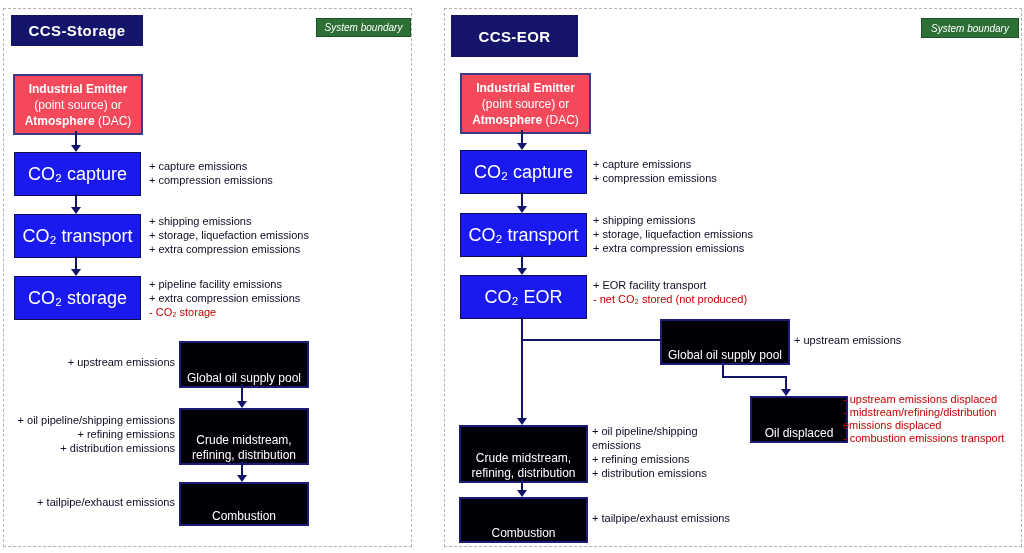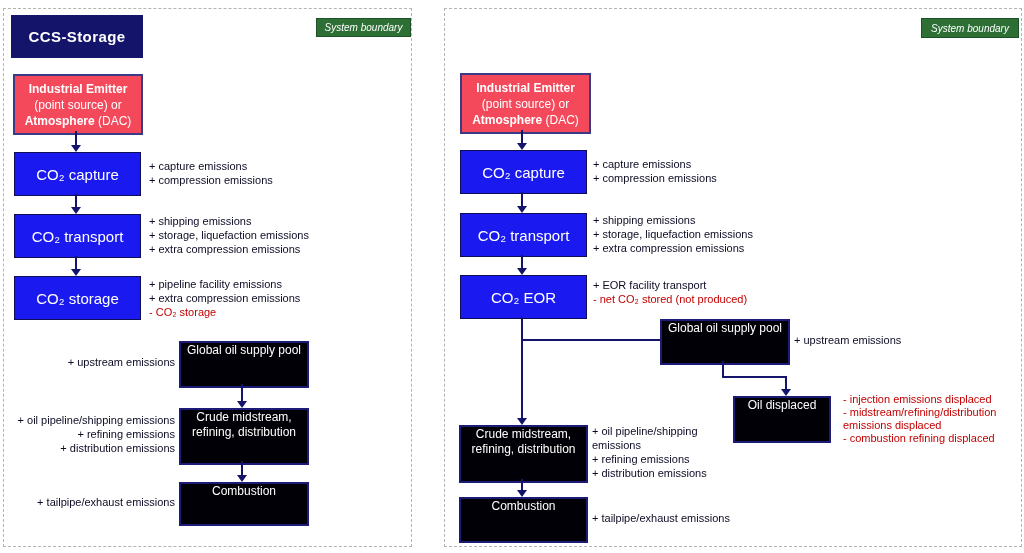--- a/index.html
+++ b/index.html
@@ -6,41 +6,41 @@
   .canvas{position:relative;width:1024px;height:553px;background:#ffffff;
           font-family:"Liberation Sans",sans-serif;overflow:hidden;}
   .panel{position:absolute;border:1px dashed #b3b3b3;background:#ffffff;}
   .abs{position:absolute;}
   .titlebox{background:#14146b;color:#ffffff;font-weight:bold;font-size:15px;
             letter-spacing:0.4px;display:flex;align-items:center;justify-content:center;}
   .boundary{background:#2d6f35;border:1px solid #1d5226;color:#ffffff;
             font-style:italic;font-size:10px;display:flex;align-items:center;justify-content:center;}
   .emitter{background:#f4495b;border:2px solid #3a3a85;color:#ffffff;font-size:12px;
            line-height:16px;text-align:center;display:flex;flex-direction:column;justify-content:center;}
-  .bluebox{background:#1a1af0;border:1px solid #0e0e54;color:#ffffff;font-size:15px;
+  .bluebox{background:#1a1af0;border:1px solid #0e0e54;color:#ffffff;font-size:18px;
            display:flex;align-items:center;justify-content:center;}
   .blackbox{background:#000006;border:2px solid #1c1c78;color:#ffffff;font-size:12px;
-            line-height:15px;text-align:center;display:flex;align-items:flex-start;justify-content:center;}
+            line-height:15px;text-align:center;display:flex;align-items:flex-end;justify-content:center;}
   .notes{position:absolute;font-size:11px;line-height:14px;color:#0c0c24;white-space:nowrap;}
   .notes.wrap{white-space:normal;}
   .notes.ra{text-align:right;}
   .notes .red, .red{color:#c40000;}
   .vl{position:absolute;width:2px;background:#14146b;}
   .hl{position:absolute;height:2px;background:#14146b;}
   .ah{position:absolute;width:0;height:0;border-left:5px solid transparent;
       border-right:5px solid transparent;border-top:7px solid #14146b;}
 </style>
 </head>
 <body>
 
 <div class="canvas">
 
   <section class="panel" style="left:3px;top:8px;width:407px;height:537px;">
 
-    <div class="titlebox abs" style="left:7px;top:6px;width:132px;height:43px;">
+    <div class="titlebox abs" style="left:7px;top:6px;width:132px;height:31px;">
         <span>CCS-Storage</span>
       </div>
 
     <div class="boundary abs" style="left:312px;top:9px;width:93px;height:17px;">
         <span>System boundary</span>
       </div>
 
     <div class="emitter abs" style="left:9px;top:65px;width:126px;height:57px;">
       <div><b>Industrial Emitter</b></div>
       <div><span>(point source) or</span></div>
@@ -107,20 +107,23 @@
     <div class="blackbox abs" style="left:175px;top:473px;width:126px;height:40px;">
         <span>Combustion</span>
       </div>
     <div class="notes ra" style="left:1px;top:486px;width:170px;">
         <div>+ tailpipe/exhaust emissions</div>
       </div>
   </section>
 
   <section class="panel" style="left:444px;top:8px;width:576px;height:537px;">
 
+    <div class="titlebox abs" style="left:6px;top:6px;width:127px;height:42px;">
+        <span>CCS-EOR</span>
+      </div>
 
     <div class="boundary abs" style="left:476px;top:9px;width:96px;height:18px;">
         <span>System boundary</span>
       </div>
 
     <div class="emitter abs" style="left:15px;top:64px;width:127px;height:57px;">
       <div><b>Industrial Emitter</b></div>
       <div><span>(point source) or</span></div>
       <div><b>Atmosphere</b> <span>(DAC)</span></div>
     </div>
@@ -168,28 +171,28 @@
       </div>
     <div class="notes" style="left:349px;top:324px;">
         <div>+ upstream emissions</div>
       </div>
 
     <div class="vl" style="left:277px;top:352px;height:16px;"></div>
     <div class="hl" style="left:277px;top:367px;width:65px;"></div>
     <div class="vl" style="left:340px;top:368px;height:12px;"></div>
     <div class="ah" style="left:336px;top:380px;"></div>
 
-    <div class="blackbox abs" style="left:288px;top:387px;width:94px;height:43px;">
+    <div class="blackbox abs" style="left:305px;top:387px;width:94px;height:43px;">
         <span>Oil displaced</span>
       </div>
     <div class="notes" style="left:398px;top:384px;line-height:13px;">
-      <div class="red">- injection emissions displaced</div>
+      <div class="red">- upstream emissions displaced</div>
       <div class="red">- midstream/refining/distribution</div>
       <div class="red">emissions displaced</div>
-      <div class="red">- combustion refining displaced</div>
+      <div class="red">- combustion emissions transport</div>
     </div>
 
     <div class="blackbox abs" style="left:14px;top:416px;width:125px;height:54px;">
         <span>Crude midstream, refining, distribution</span>
       </div>
     <div class="notes wrap" style="left:147px;top:415px;width:155px;">
       <div>+ oil pipeline/shipping emissions</div>
       <div>+ refining emissions</div>
       <div>+ distribution emissions</div>
     </div>

